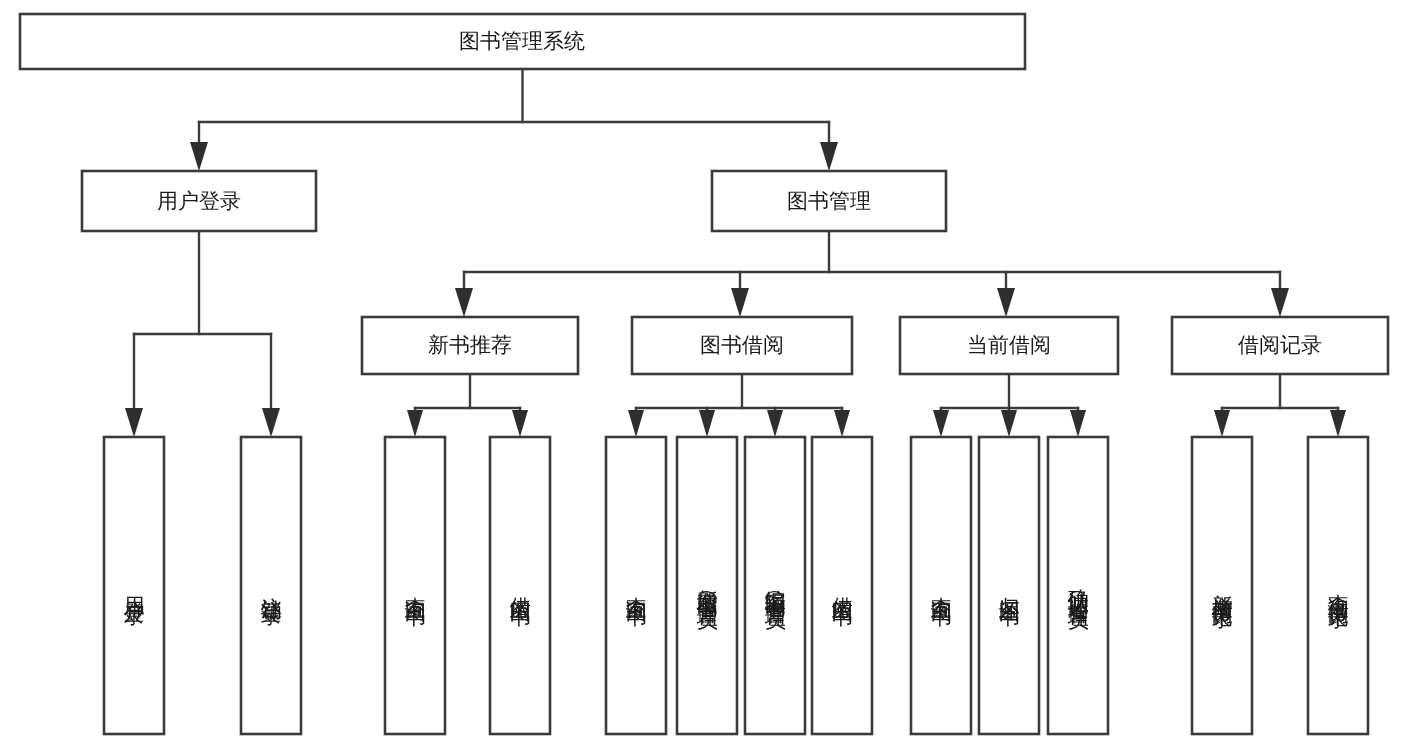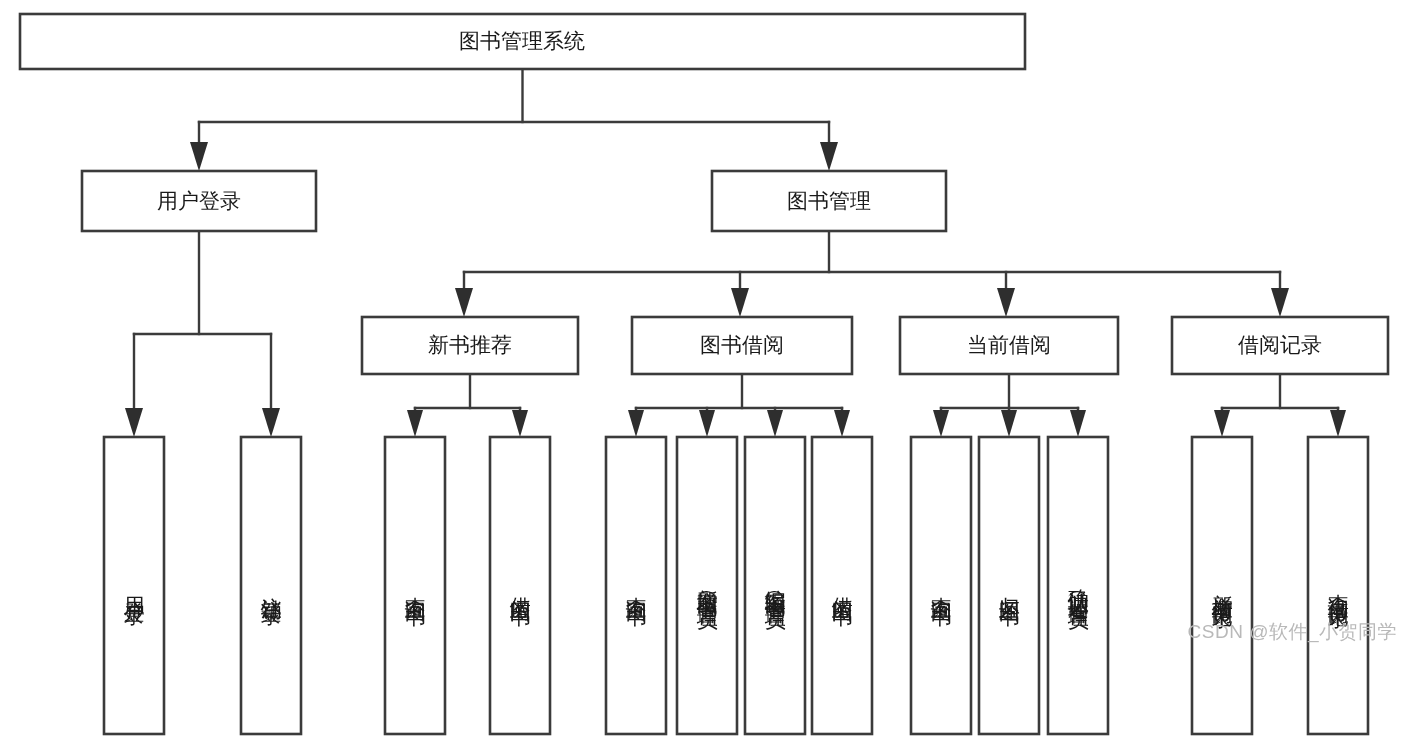--- a/index.html
+++ b/index.html
@@ -227,15 +227,14 @@
   <div class="leaf-label-v" style="left:745px; top:437px; width:60px; height:297px;">编辑图书（管理员）</div>
   <div class="leaf-label-v" style="left:812px; top:437px; width:60px; height:297px;">借阅图书</div>
 
   <div class="leaf-label-v" style="left:911px; top:437px; width:60px; height:297px;">查询图书</div>
   <div class="leaf-label-v" style="left:979px; top:437px; width:60px; height:297px;">归还图书</div>
   <div class="leaf-label-v" style="left:1048px; top:437px; width:60px; height:297px;">确认归还（管理员）</div>
 
   <div class="leaf-label-v" style="left:1192px; top:437px; width:60px; height:297px;">新增借阅记录</div>
   <div class="leaf-label-v" style="left:1308px; top:437px; width:60px; height:297px;">查询借阅记录</div>
 
-  <div class="watermark">CSDN @软件_小贺同学</div>
 
 </div>
 
 </body></html>

